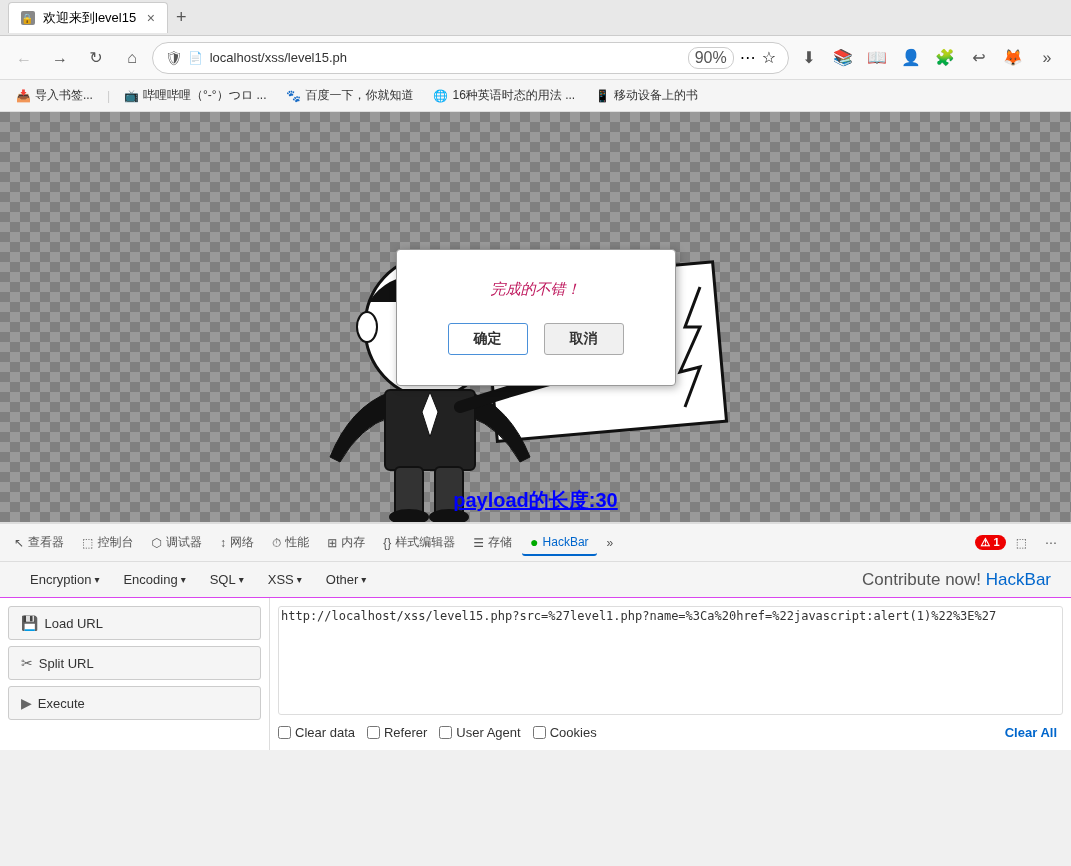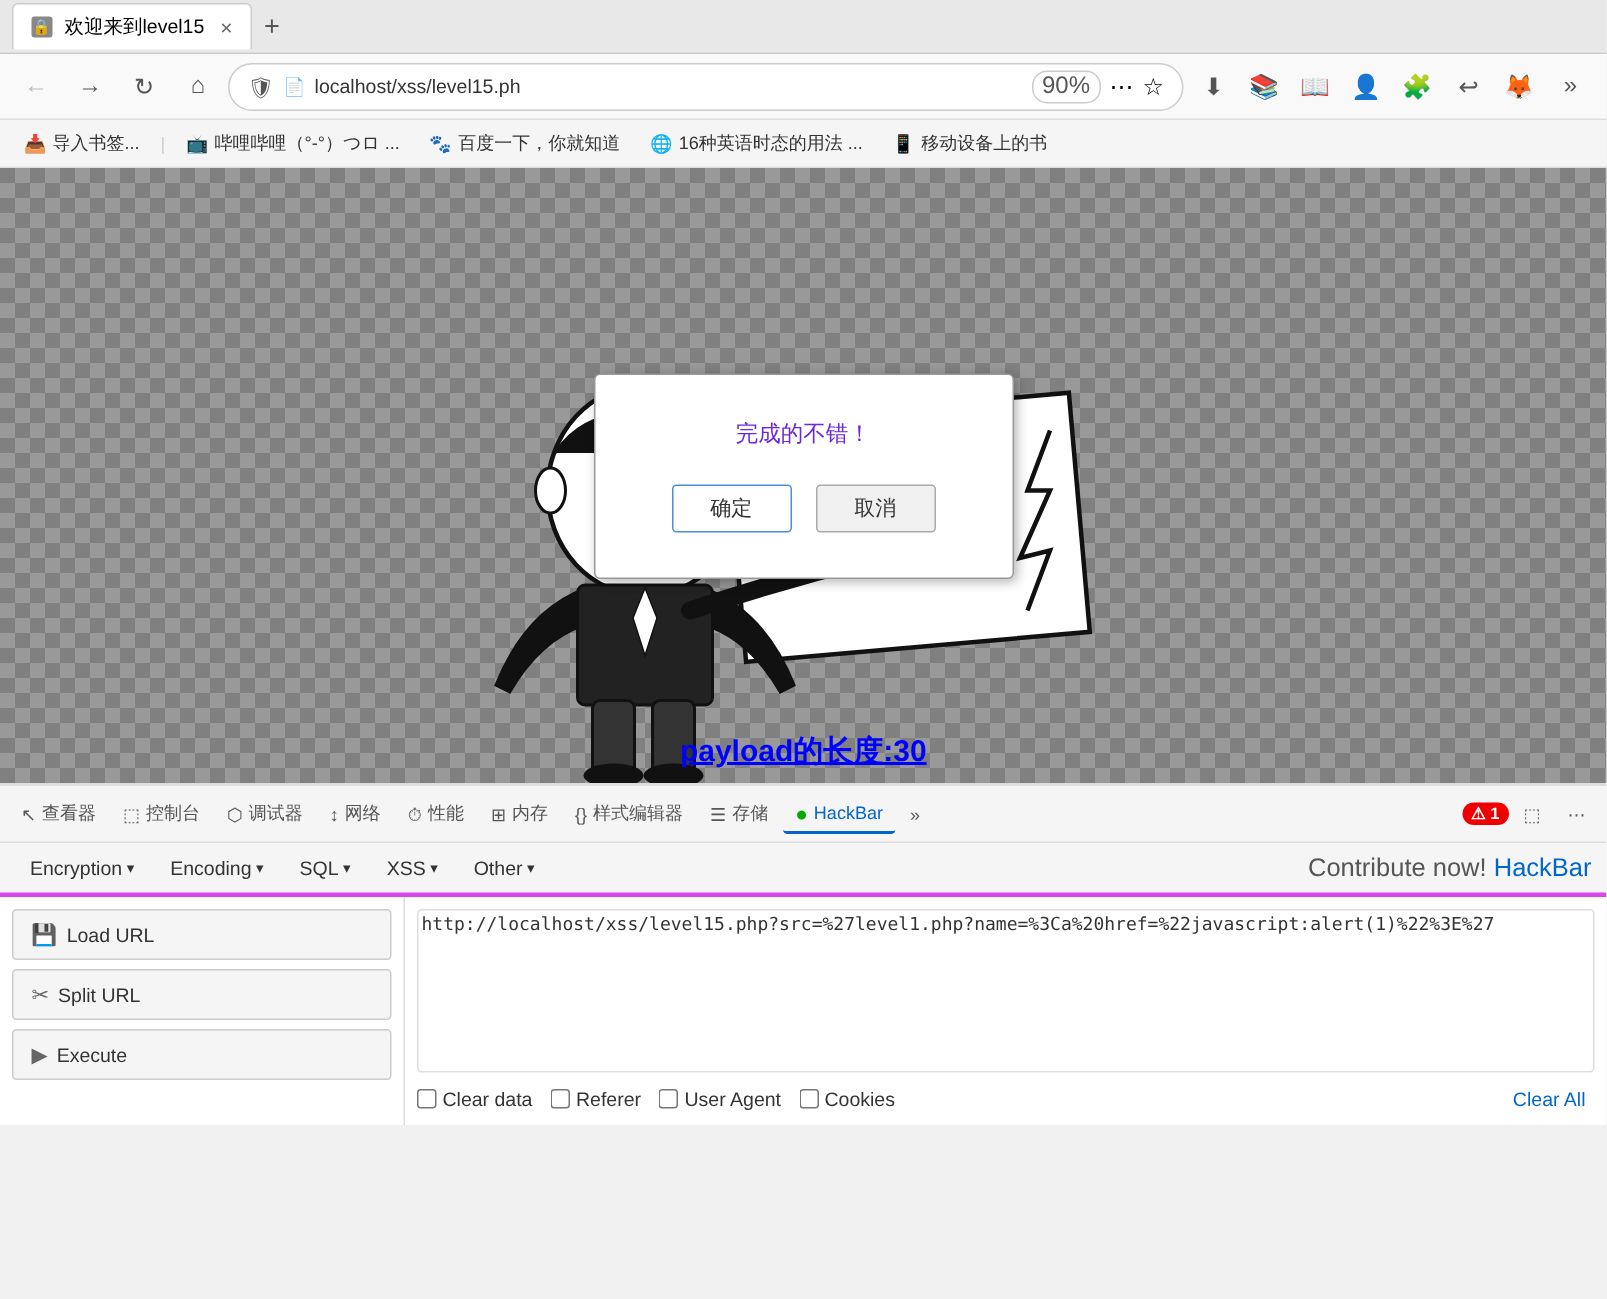--- a/index.html
+++ b/index.html
@@ -176,34 +176,36 @@
       padding: 30px 40px;
       min-width: 280px;
       box-shadow: 2px 2px 8px rgba(0,0,0,0.3);
       display: flex;
       flex-direction: column;
       align-items: center;
       gap: 24px;
     }
     .dialog-message {
       font-size: 15px;
-      color: #6d28d9;
+      color: #be185d;
+      font-style: italic;
     }
     .dialog-buttons {
       display: flex;
       gap: 16px;
     }
     .dialog-btn {
       min-width: 80px;
       padding: 6px 16px;
       font-size: 14px;
       border: 1px solid #aaa;
       border-radius: 3px;
       cursor: pointer;
       background: #f5f5f5;
+      font-weight: bold;
     }
     .dialog-btn.confirm {
       border-color: #4a90d9;
       background: #fff;
       color: #333;
     }
     .dialog-btn.cancel {
       background: #f0f0f0;
       color: #333;
     }
@@ -249,24 +251,24 @@
     }
 
     
     .hackbar {
       height: 188px;
       background: #fff;
     }
     .hackbar-menubar {
       height: 36px;
       background: #f5f5f5;
-      border-bottom: 3px solid #d946ef;
-      display: flex;
-      align-items: center;
-      padding: 0 10px;
+      border-bottom: 1px solid #d946ef;
+      display: flex;
+      align-items: center;
+      padding: 0 20px;
       gap: 4px;
     }
     .hb-menu {
       position: relative;
     }
     .hb-menu-btn {
       background: none;
       border: none;
       padding: 4px 10px;
       font-size: 13px;
@@ -344,20 +346,21 @@
     }
     .hb-checkbox-group input { cursor: pointer; }
     .hb-clear-btn {
       margin-left: auto;
       background: none;
       border: none;
       color: #0066cc;
       font-size: 13px;
       cursor: pointer;
       padding: 2px 6px;
+      font-weight: bold;
     }
 
     
     .svg-container {
       width: 100%;
       height: 100%;
       position: absolute;
       top: 0; left: 0;
     }
   </style>

